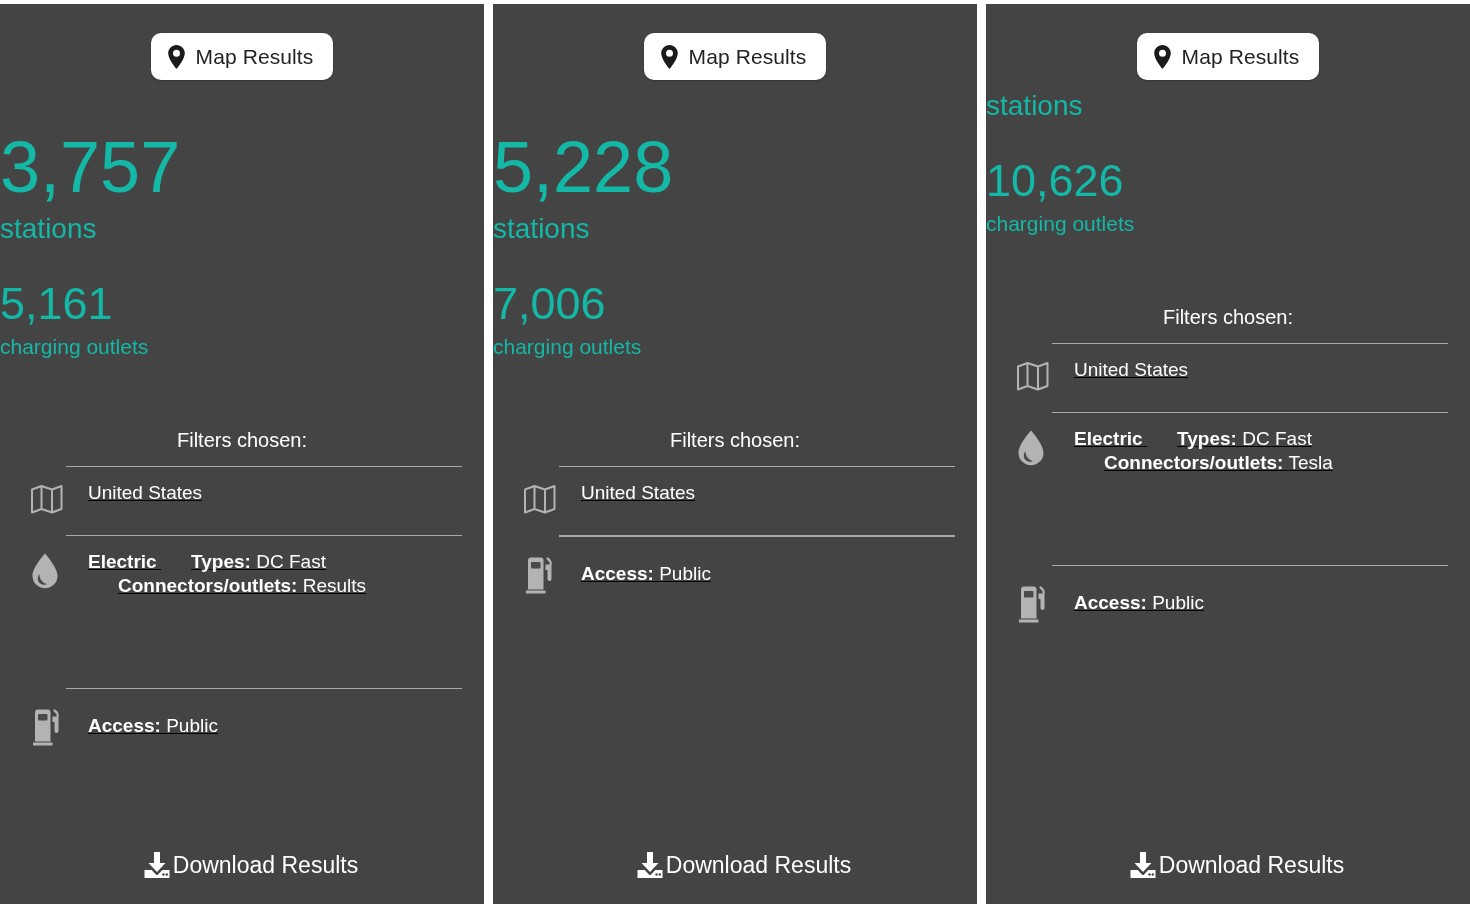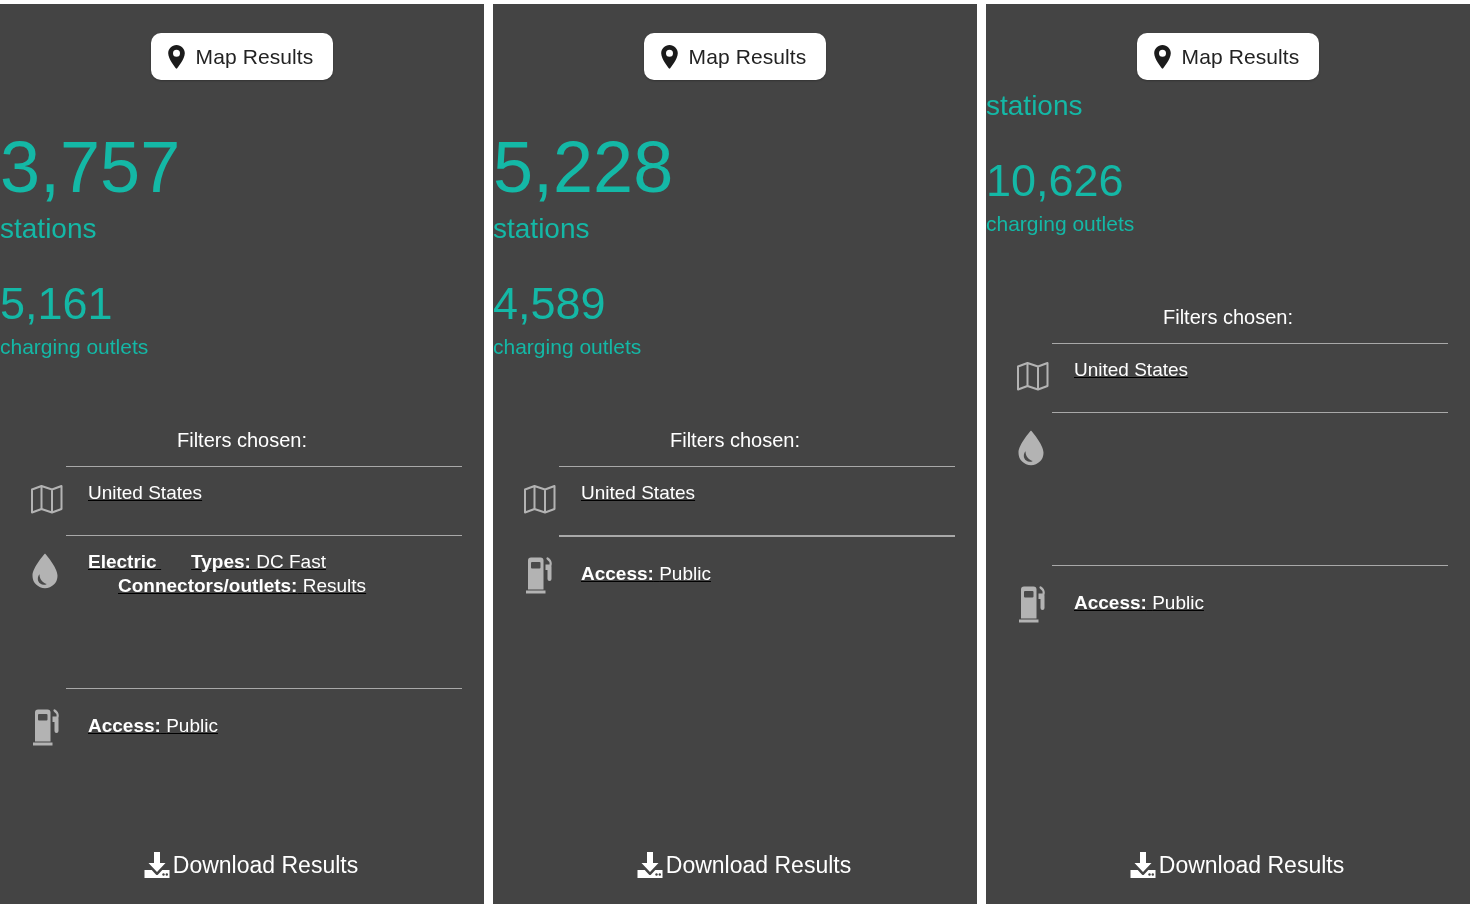--- a/index.html
+++ b/index.html
@@ -262,21 +262,21 @@
         <svg viewBox="0 0 19 24" width="19" height="24" aria-hidden="true">
           <path d="M9.5 0C4.9 0 1.2 3.7 1.2 8.3c0 6 7.3 14.5 7.6 14.9a.9.9 0 0 0 1.4 0c.3-.4 7.6-8.9 7.6-14.9C17.8 3.7 14.1 0 9.5 0zm0 11.7a3.5 3.5 0 1 1 0-7 3.5 3.5 0 0 1 0 7z" fill="#1b1b1b"></path>
         </svg>
       </span>
       <span class="btn-label">Map Results</span>
     </button>
 
     <div class="counts">
       <div class="stations-number">5,228</div>
       <div class="stations-label">stations</div>
-      <div class="outlets-number">4,589</div>
+      <div class="outlets-number">7,006</div>
       <div class="outlets-label">charging outlets</div>
     </div>
 
     <div class="filters-title">Filters chosen:</div>
 
     <div class="filters-block">
       <div class="divider"></div>
 
       <div class="filter-row row-region">
         <span class="ficon">
@@ -358,20 +358,25 @@
 
       <div class="divider"></div>
 
       <div class="filter-row row-fuel">
         <span class="ficon">
           <svg viewBox="0 0 30 38" width="30" height="38" aria-hidden="true">
             <path d="M15 1.5C15 1.5 2.5 15.3 2.5 23.7A12.5 12.5 0 0 0 15 36.3a12.5 12.5 0 0 0 12.5-12.6C27.5 15.3 15 1.5 15 1.5z" fill="#b3b3b3"></path>
             <path d="M9.6 22.2c-2.6 2.8-2.3 7.1.6 9.4 2.1 1.6 4.7 1.6 6.6.4-4.6-1.4-7.5-5.3-7.2-9.8z" fill="#4a4a4a"></path>
           </svg>
         </span>
+        <span class="fbody">
+          <span class="line bold-head">Electric</span>
+          <span class="line indent-1"><b>Types:</b> <span>DC Fast</span></span>
+          <span class="line indent-2"><b>Connectors/outlets:</b> <span>Tesla</span></span>
+        </span>
       </div>
 
       <div class="divider"></div>
 
       <div class="filter-row row-access">
         <span class="ficon">
           <svg viewBox="0 0 32 38" width="32" height="38" aria-hidden="true">
             <path d="M3 34.5h19.5v3H3v-3z" fill="#b3b3b3"></path>
             <path d="M5 4.5a3 3 0 0 1 3-3h9.5a3 3 0 0 1 3 3v29H5v-29z" fill="#b3b3b3"></path>
             <rect x="8" y="6" width="9.5" height="6.5" rx="1" fill="#4a4a4a"></rect>

